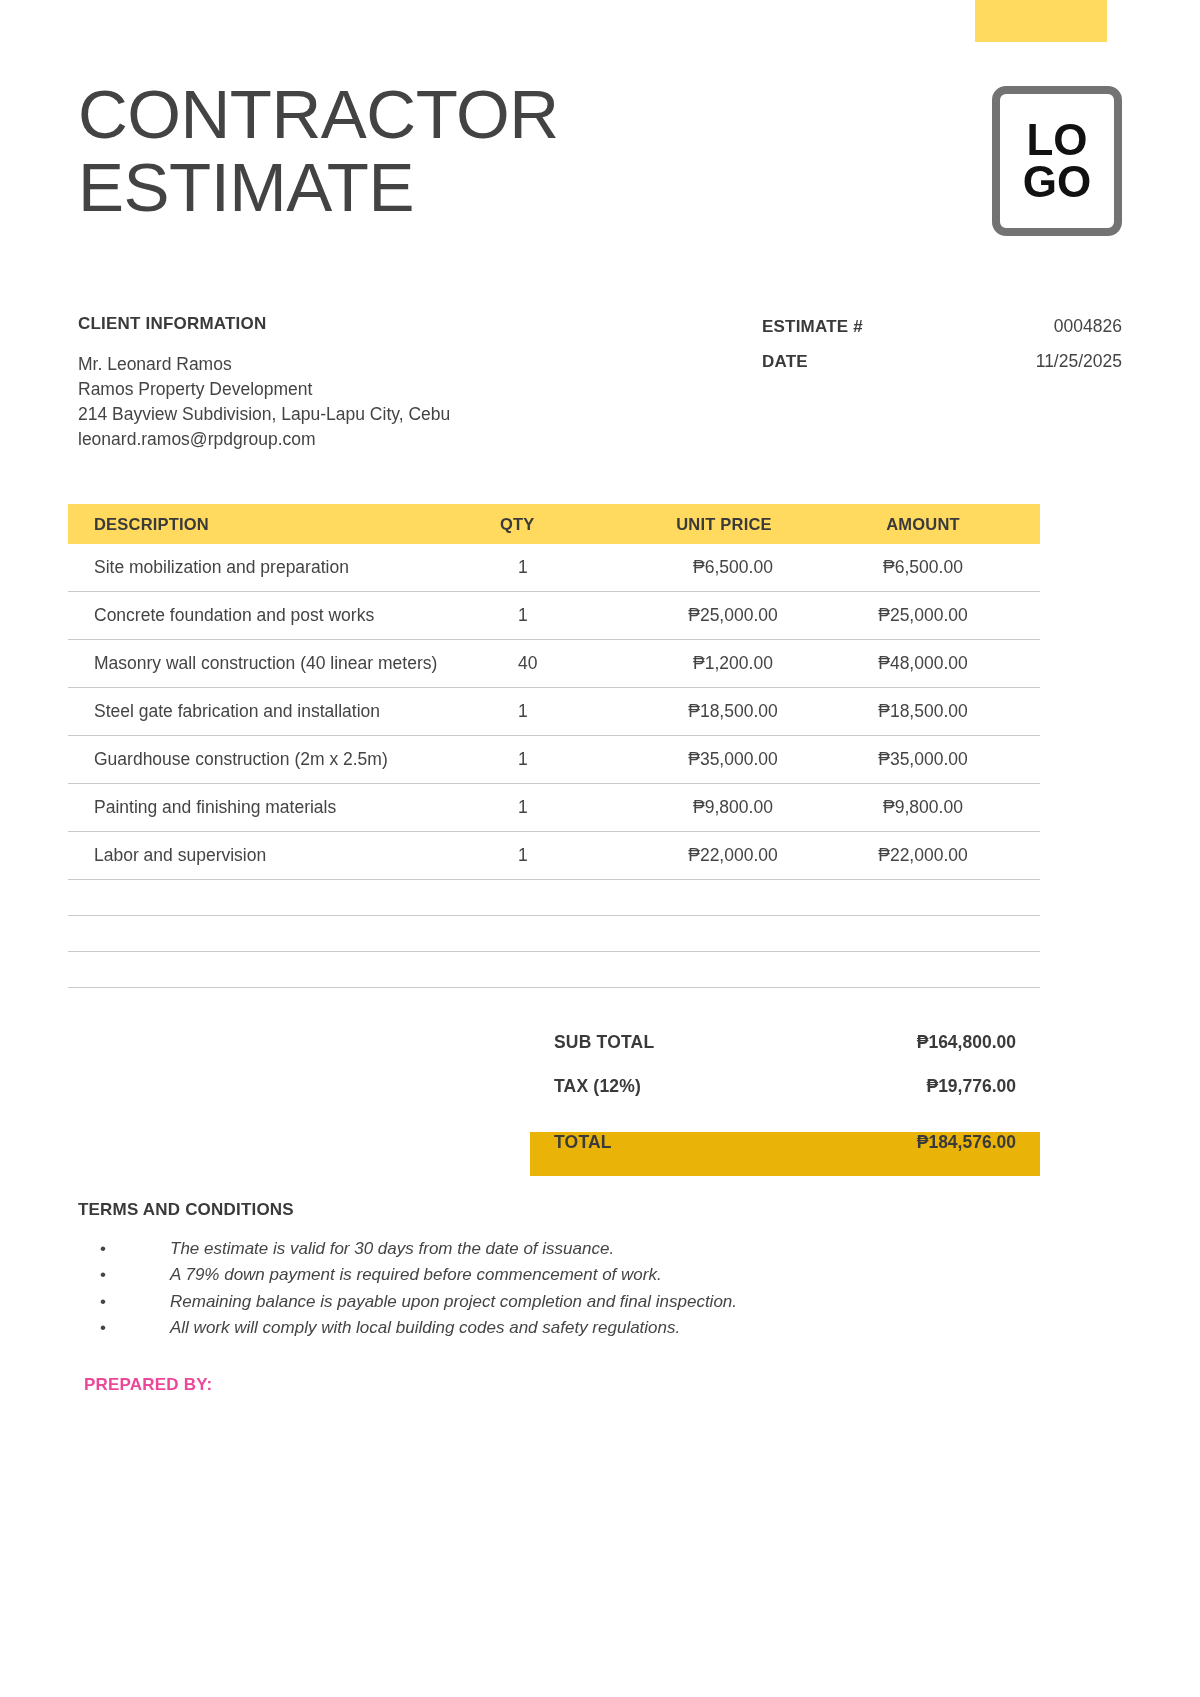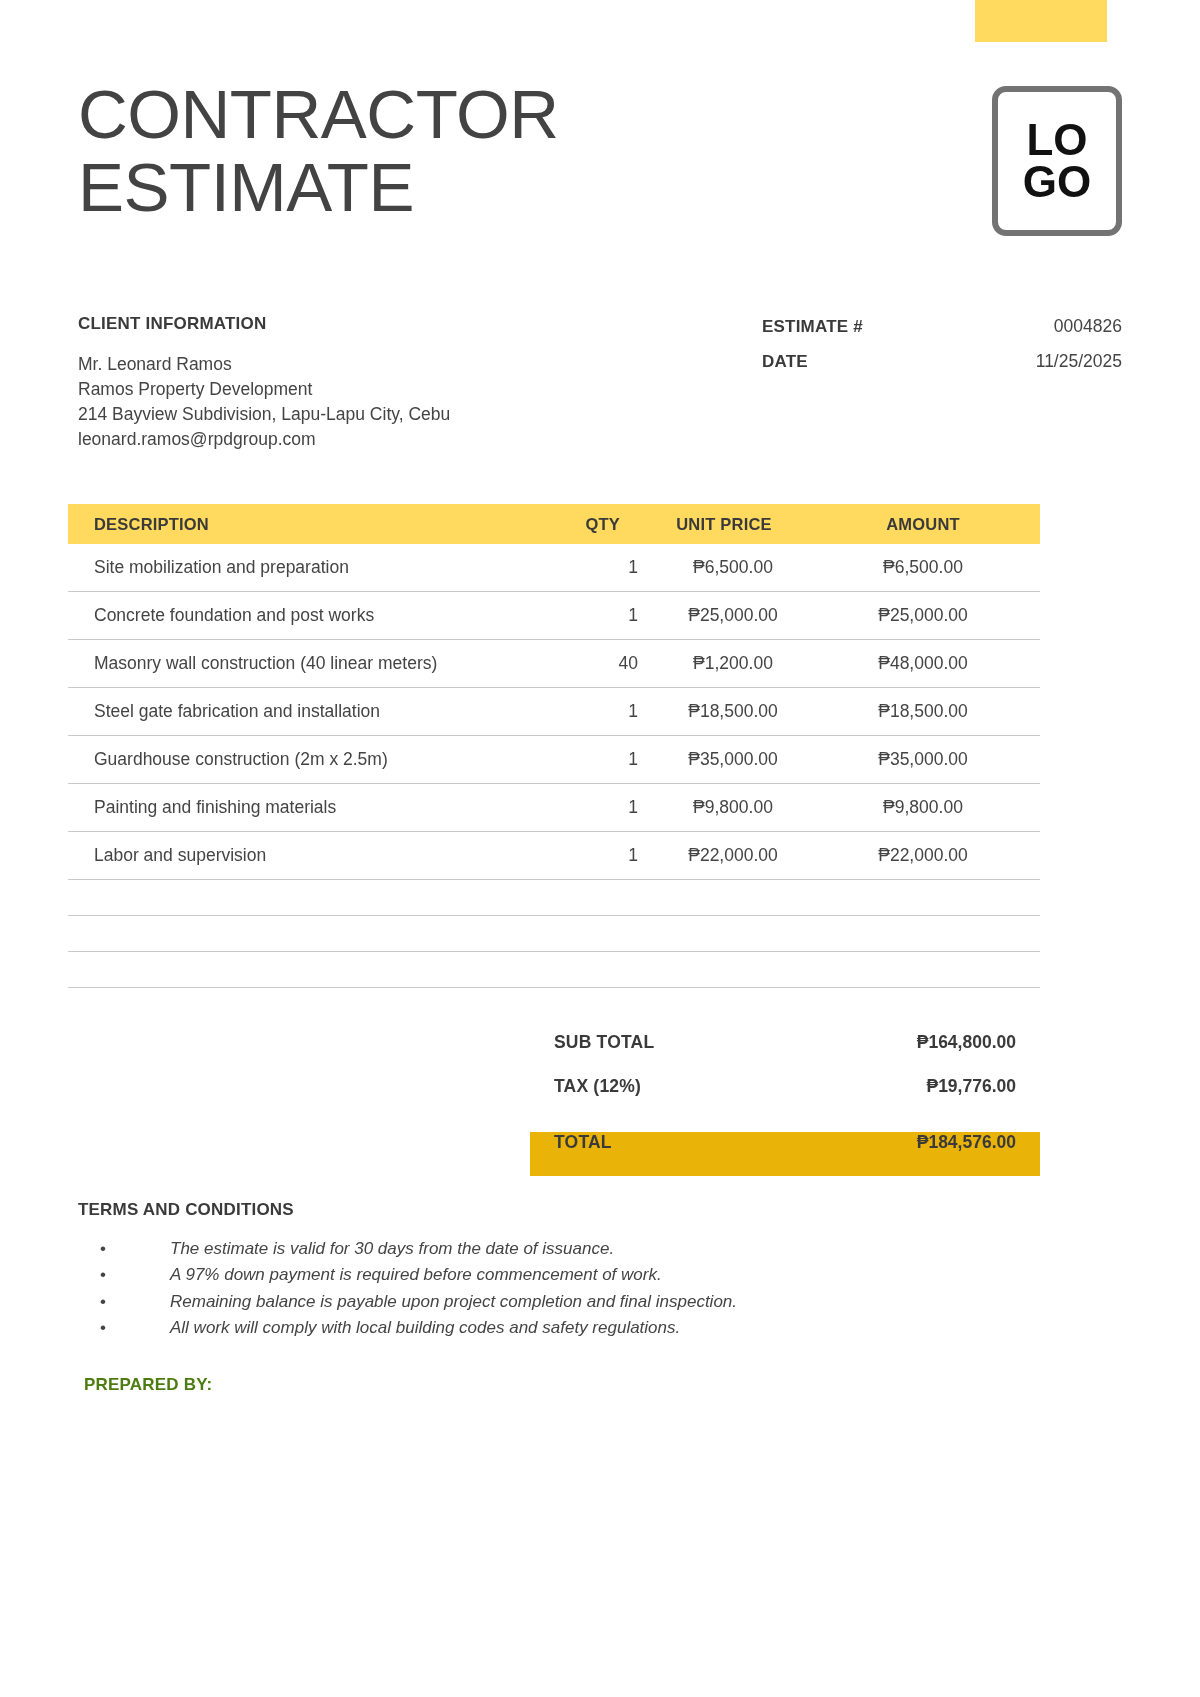--- a/index.html
+++ b/index.html
@@ -51,21 +51,21 @@
     color: #434343;
     max-width: 700px;
   }
 
   .logo-box {
     position: absolute;
     top: 8px;
     right: 0;
     width: 130px;
     height: 150px;
-    border: 6px solid #737373;
+    border: 8px solid #737373;
     border-radius: 14px;
     display: flex;
     flex-direction: column;
     align-items: center;
     justify-content: center;
     line-height: 0.95;
   }
   .logo-line {
     font-size: 44px;
     font-weight: 700;
@@ -137,21 +137,21 @@
     gap: 9px;
   }
   .thead div {
     font-size: 16.5px;
     font-weight: 700;
     color: #3a3a3a;
     letter-spacing: 0.2px;
   }
 
   .col-desc   { flex: 1; text-align: left; }
-  .col-qty    { width: 120px; text-align: right; }
+  .col-qty    { width: 120px; text-align: left; }
   .col-price  { width: 190px; text-align: center; }
   .col-amount { width: 190px; text-align: center; }
 
   .trow {
     display: flex;
     align-items: center;
     height: 48px;
     padding: 0 22px 0 26px;
     border-bottom: 1.3px solid #c9c9c9;
   }
@@ -227,21 +227,21 @@
   .footer {
     position: absolute;
     top: 1375px;
     left: 78px;
     width: 964px;
   }
   .prepared-title {
     font-size: 17px;
     font-weight: 700;
     letter-spacing: 0.2px;
-    color: #4d7c0f;
+    color: #ec4899;
     margin-bottom: 20px;
     padding-left: 6px;
   }
   .footer-cols {
     display: flex;
     justify-content: space-between;
   }
   .prepared-block { width: 470px; }
   .prepared-line {
     font-size: 17.5px;
@@ -377,21 +377,21 @@
     <div class="total-row grand">
       <span class="label">TOTAL</span>
       <span class="value">₱184,576.00</span>
     </div>
   </div>
 
   <div class="terms">
     <div class="terms-title">TERMS AND CONDITIONS</div>
     <ul class="terms-list" id="terms-list">
         <li>The estimate is valid for 30 days from the date of issuance.</li>
-        <li>A 97% down payment is required before commencement of work.</li>
+        <li>A 79% down payment is required before commencement of work.</li>
         <li>Remaining balance is payable upon project completion and final inspection.</li>
         <li>All work will comply with local building codes and safety regulations.</li>
       </ul>
   </div>
 
   <div class="footer">
     <div class="prepared-title">PREPARED BY:</div>
   </div>
 
 </div>

